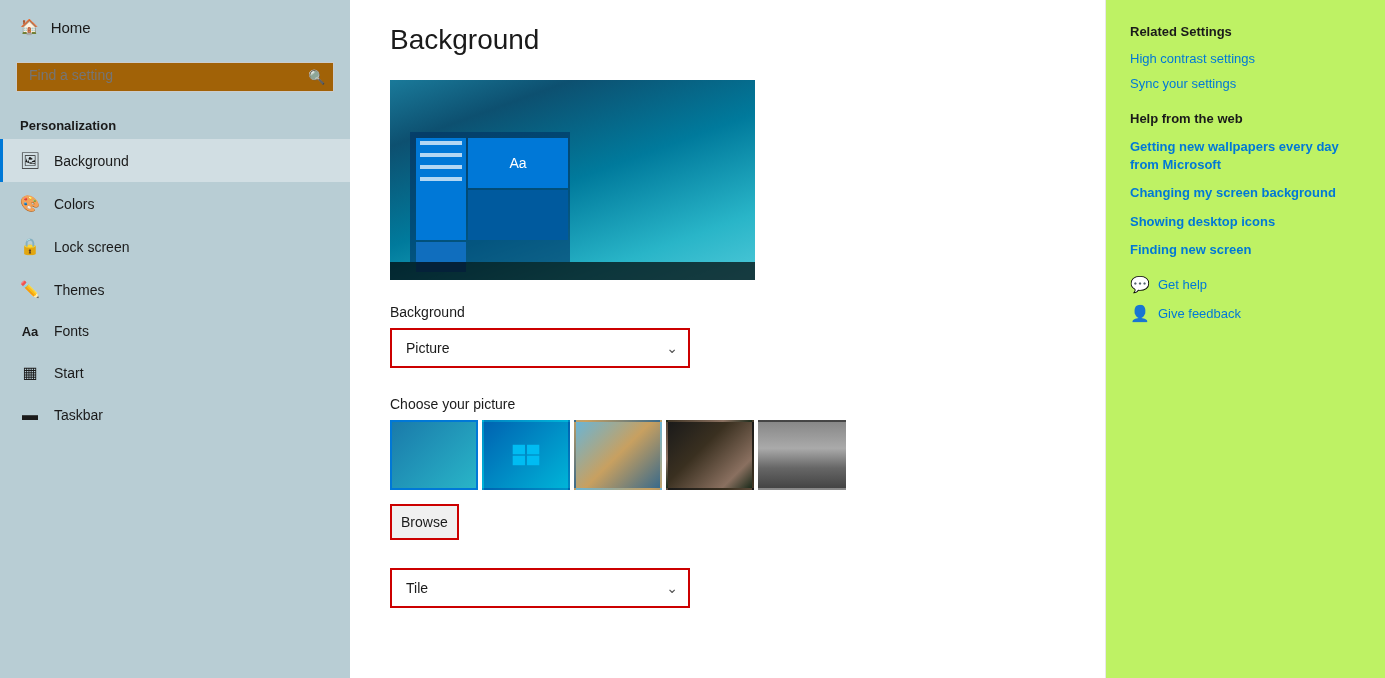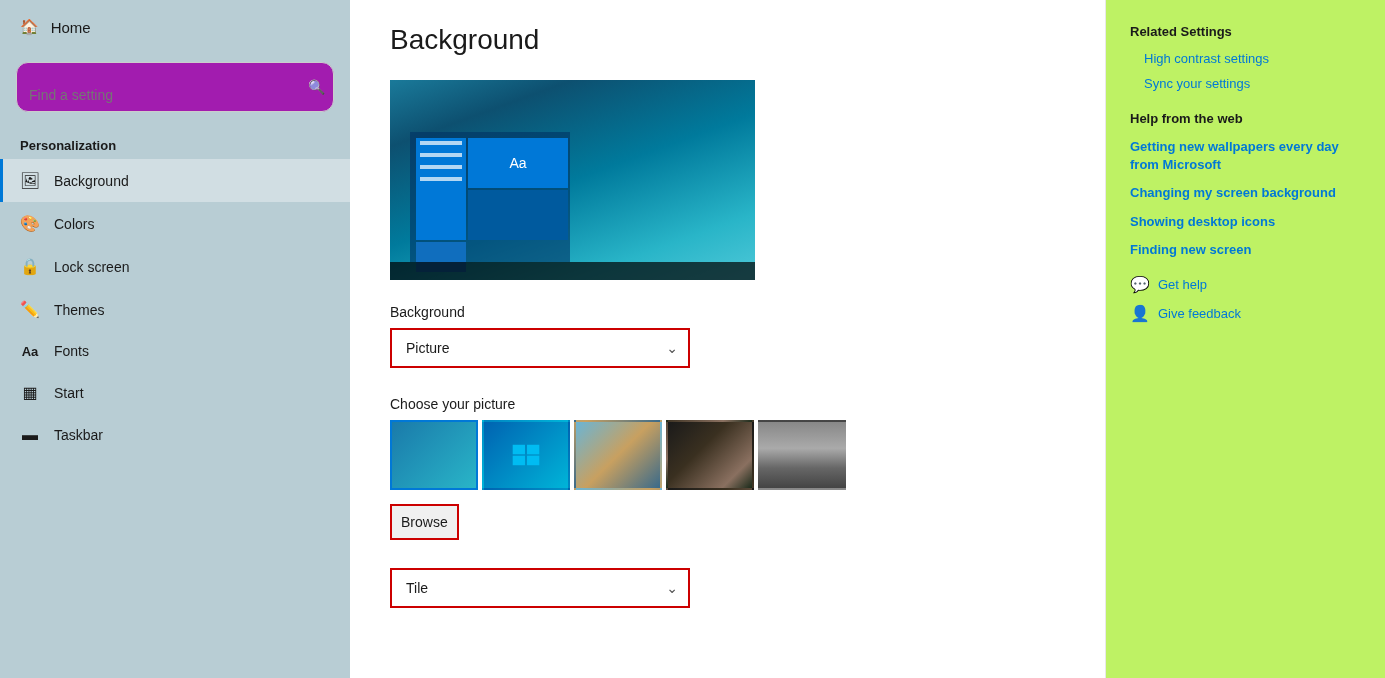--- a/index.html
+++ b/index.html
@@ -32,26 +32,26 @@
       color: #1a1a1a;
       cursor: pointer;
     }
 
     .sidebar-search {
       margin: 8px 16px 16px 16px;
       position: relative;
     }
     .sidebar-search input {
       width: 100%;
-      padding: 24px 36px 8px 12px;
+      padding: 4px 36px 8px 12px;
       border: 1px solid #ccc;
-      background: #a21caf;
+      background: #a16207;
       font-size: 14px;
       outline: none;
-      border-radius: 12px;
+      border-radius: 0;
     }
     .sidebar-search .search-icon-btn {
       position: absolute;
       right: 8px;
       top: 50%;
       transform: translateY(-50%);
       background: none;
       border: none;
       cursor: pointer;
       color: #555;
@@ -269,21 +269,20 @@
       margin-bottom: 12px;
     }
 
     .related-link {
       display: block;
       color: #0078d7;
       font-size: 13px;
       text-decoration: none;
       margin-bottom: 10px;
       cursor: pointer;
-      margin-left: 14px;
     }
 
     .help-title {
       font-size: 13px;
       font-weight: 600;
       color: #1a1a1a;
       margin-bottom: 12px;
       margin-top: 20px;
     }
 

